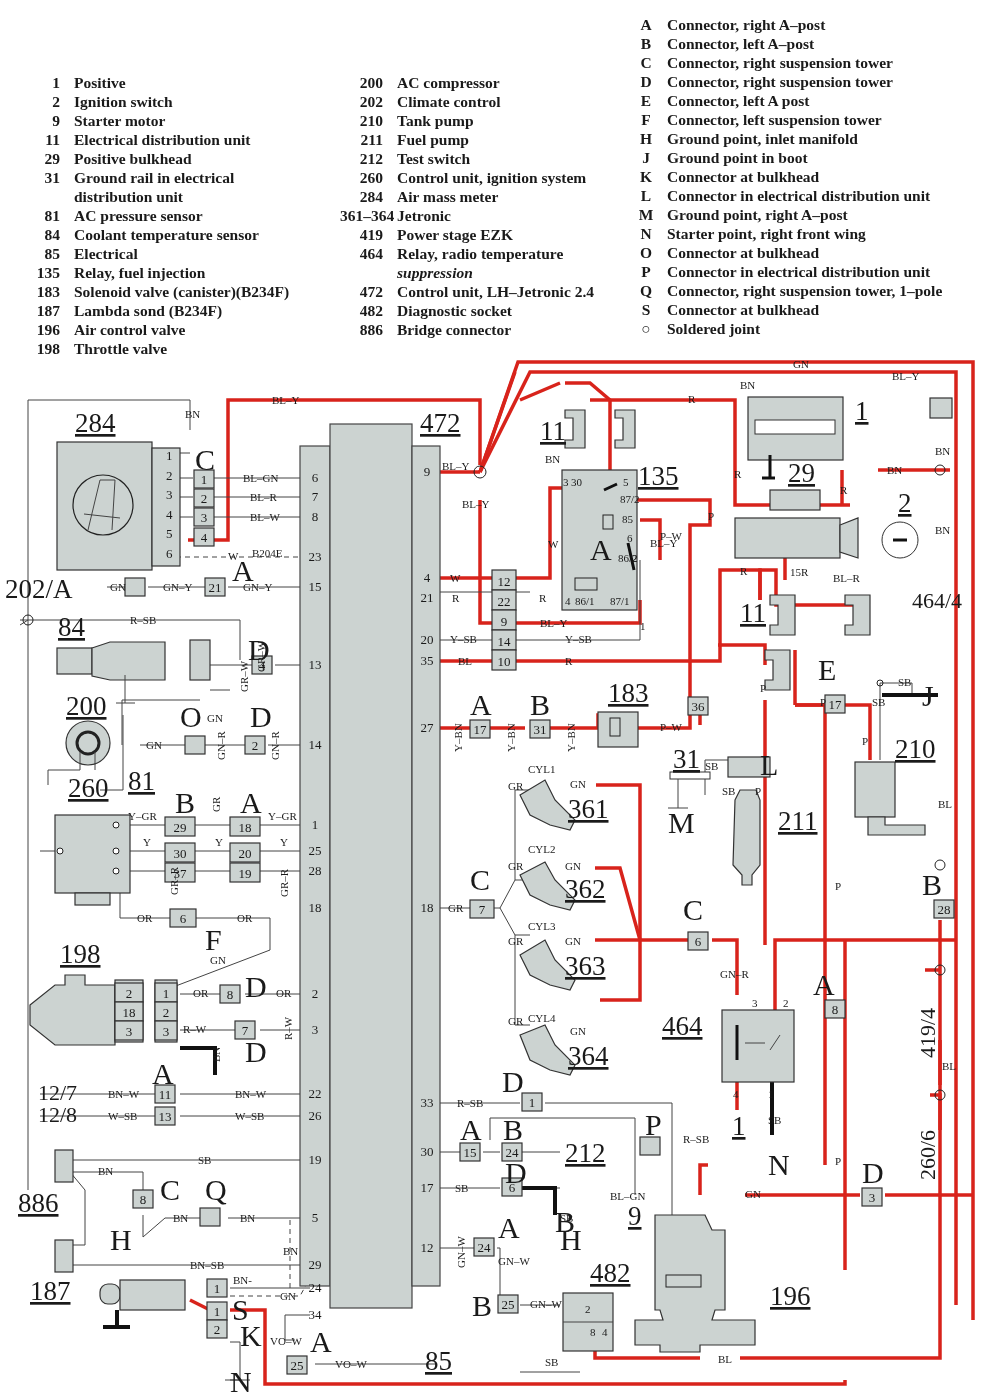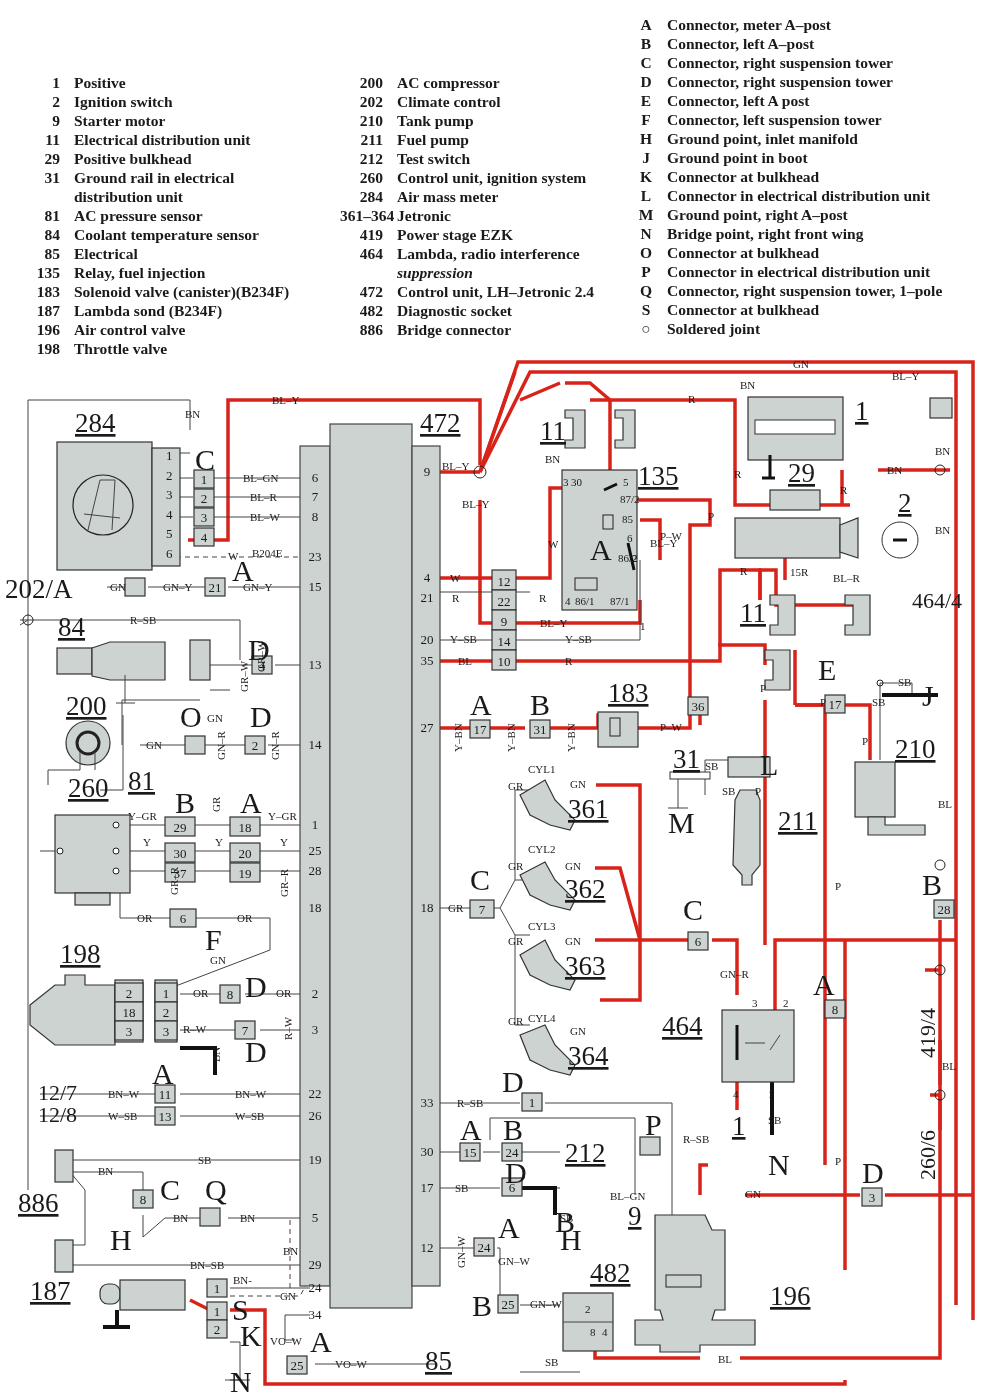--- a/index.html
+++ b/index.html
@@ -122,40 +122,40 @@
     <div class="row">
       <span class="num">361–364</span>
       <span>Jetronic</span>
     </div>
     <div class="row">
       <span class="num">419</span>
       <span>Power stage EZK</span>
     </div>
     <div class="row">
       <span class="num">464</span>
-      <span>Lambda, radio interference</span>
+      <span>Relay, radio temperature</span>
     </div>
     <div class="row indent">suppression</div>
     <div class="row">
       <span class="num">472</span>
       <span>Control unit, LH–Jetronic 2.4</span>
     </div>
     <div class="row">
       <span class="num">482</span>
       <span>Diagnostic socket</span>
     </div>
     <div class="row">
       <span class="num">886</span>
       <span>Bridge connector</span>
     </div>
   </div>
 <div id="legend3" class="legend">
     <div class="row">
       <span class="num">A</span>
-      <span>Connector, meter A–post</span>
+      <span>Connector, right A–post</span>
     </div>
     <div class="row">
       <span class="num">B</span>
       <span>Connector, left A–post</span>
     </div>
     <div class="row">
       <span class="num">C</span>
       <span>Connector, right suspension tower</span>
     </div>
     <div class="row">
@@ -185,21 +185,21 @@
     <div class="row">
       <span class="num">L</span>
       <span>Connector in electrical distribution unit</span>
     </div>
     <div class="row">
       <span class="num">M</span>
       <span>Ground point, right A–post</span>
     </div>
     <div class="row">
       <span class="num">N</span>
-      <span>Bridge point, right front wing</span>
+      <span>Starter point, right front wing</span>
     </div>
     <div class="row">
       <span class="num">O</span>
       <span>Connector at bulkhead</span>
     </div>
     <div class="row">
       <span class="num">P</span>
       <span>Connector in electrical distribution unit</span>
     </div>
     <div class="row">

